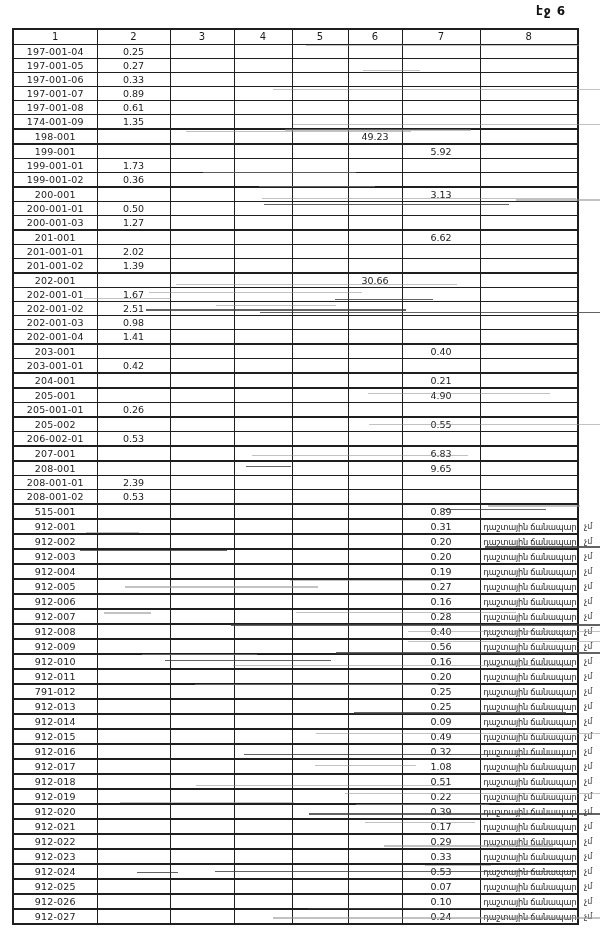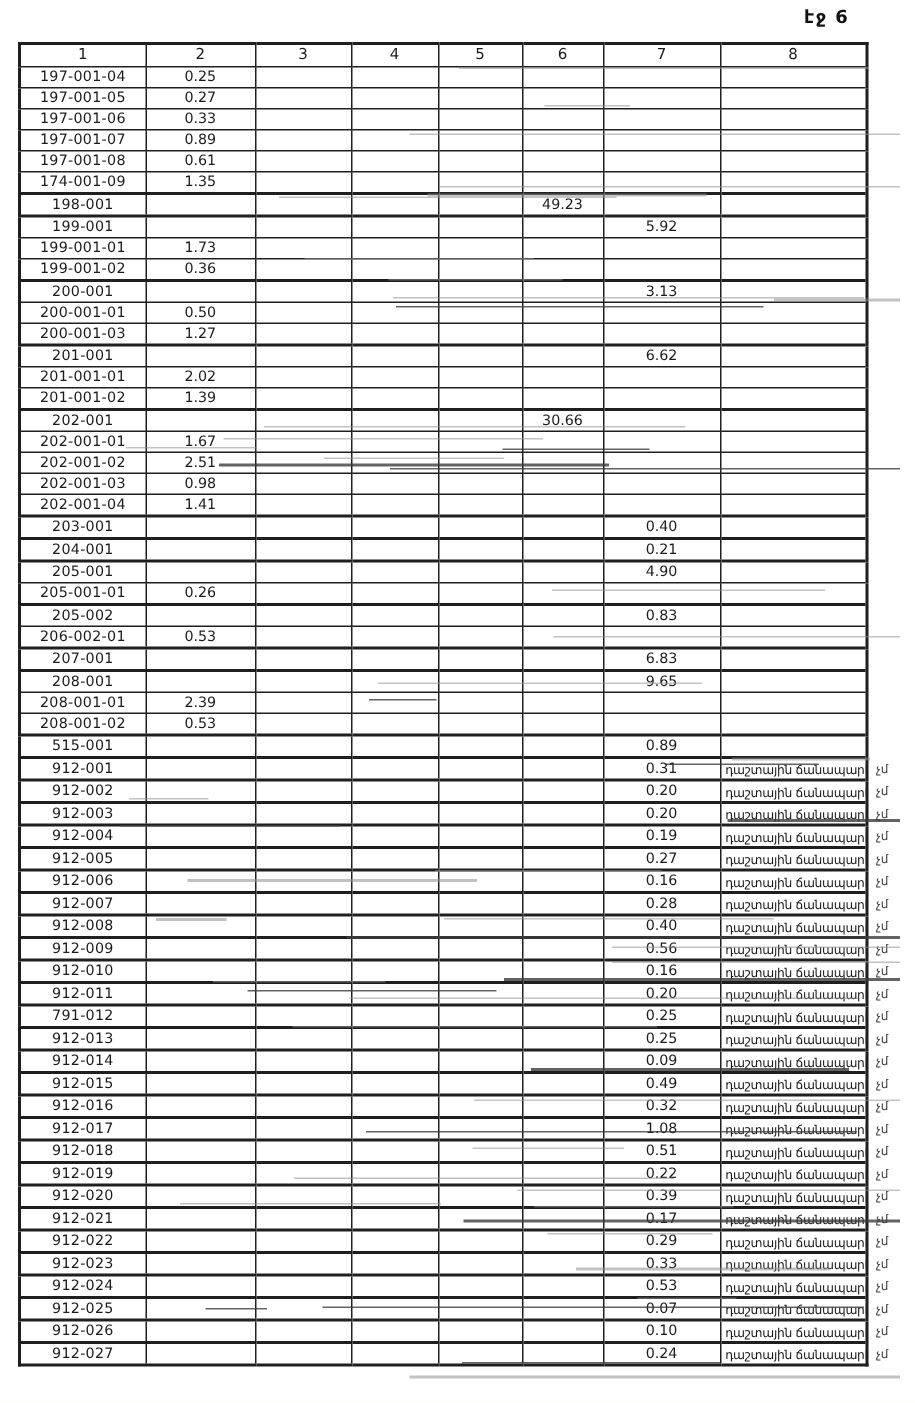--- a/index.html
+++ b/index.html
@@ -346,20 +346,31 @@
           <td class="c1">203-001</td>
           <td class="c2"></td>
           <td class="c3"></td>
           <td class="c4"></td>
           <td class="c5"></td>
           <td class="c6"></td>
           <td class="c7">0.40</td>
           <td class="c8"></td>
           <td class="note-cell"></td>
         </tr>
+        <tr>
+          <td class="c1">203-001-01</td>
+          <td class="c2">0.42</td>
+          <td class="c3"></td>
+          <td class="c4"></td>
+          <td class="c5"></td>
+          <td class="c6"></td>
+          <td class="c7"></td>
+          <td class="c8"></td>
+          <td class="note-cell"></td>
+        </tr>
         <tr class="group-start">
           <td class="c1">204-001</td>
           <td class="c2"></td>
           <td class="c3"></td>
           <td class="c4"></td>
           <td class="c5"></td>
           <td class="c6"></td>
           <td class="c7">0.21</td>
           <td class="c8"></td>
           <td class="note-cell"></td>
@@ -386,21 +397,21 @@
           <td class="c8"></td>
           <td class="note-cell"></td>
         </tr>
         <tr class="group-start">
           <td class="c1">205-002</td>
           <td class="c2"></td>
           <td class="c3"></td>
           <td class="c4"></td>
           <td class="c5"></td>
           <td class="c6"></td>
-          <td class="c7">0.83</td>
+          <td class="c7">0.55</td>
           <td class="c8"></td>
           <td class="note-cell"></td>
         </tr>
         <tr>
           <td class="c1">206-002-01</td>
           <td class="c2">0.53</td>
           <td class="c3"></td>
           <td class="c4"></td>
           <td class="c5"></td>
           <td class="c6"></td>

